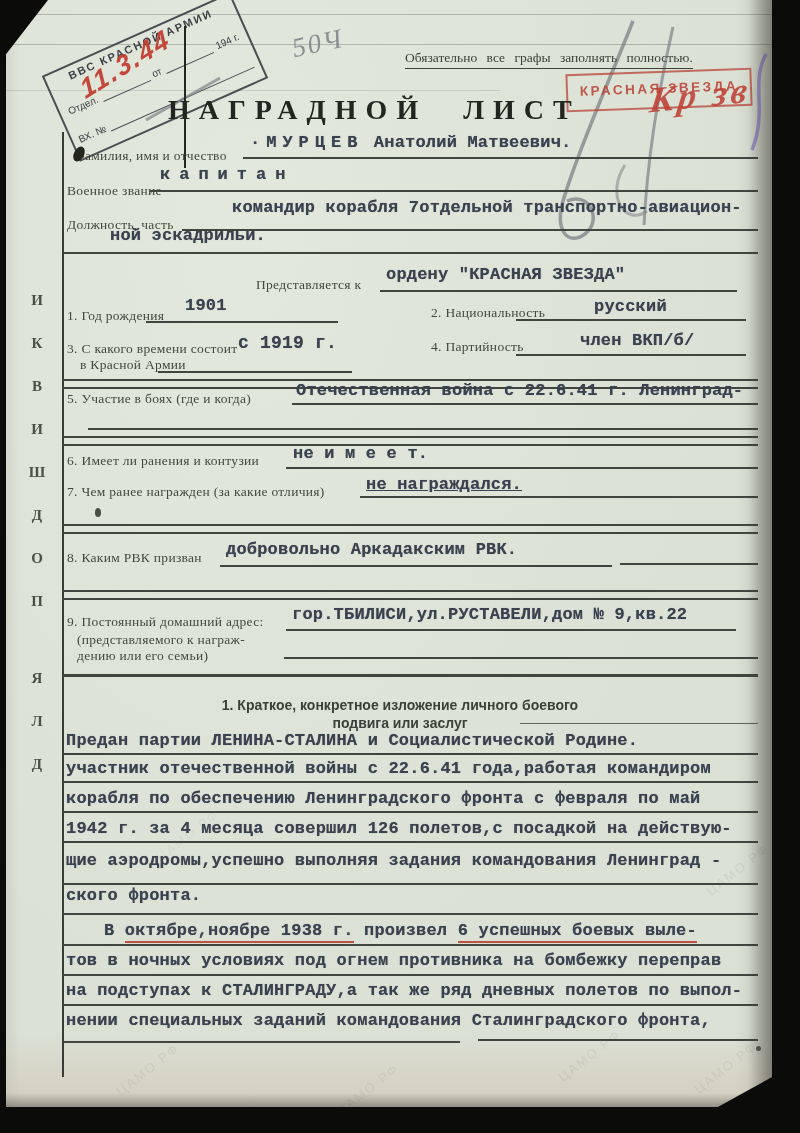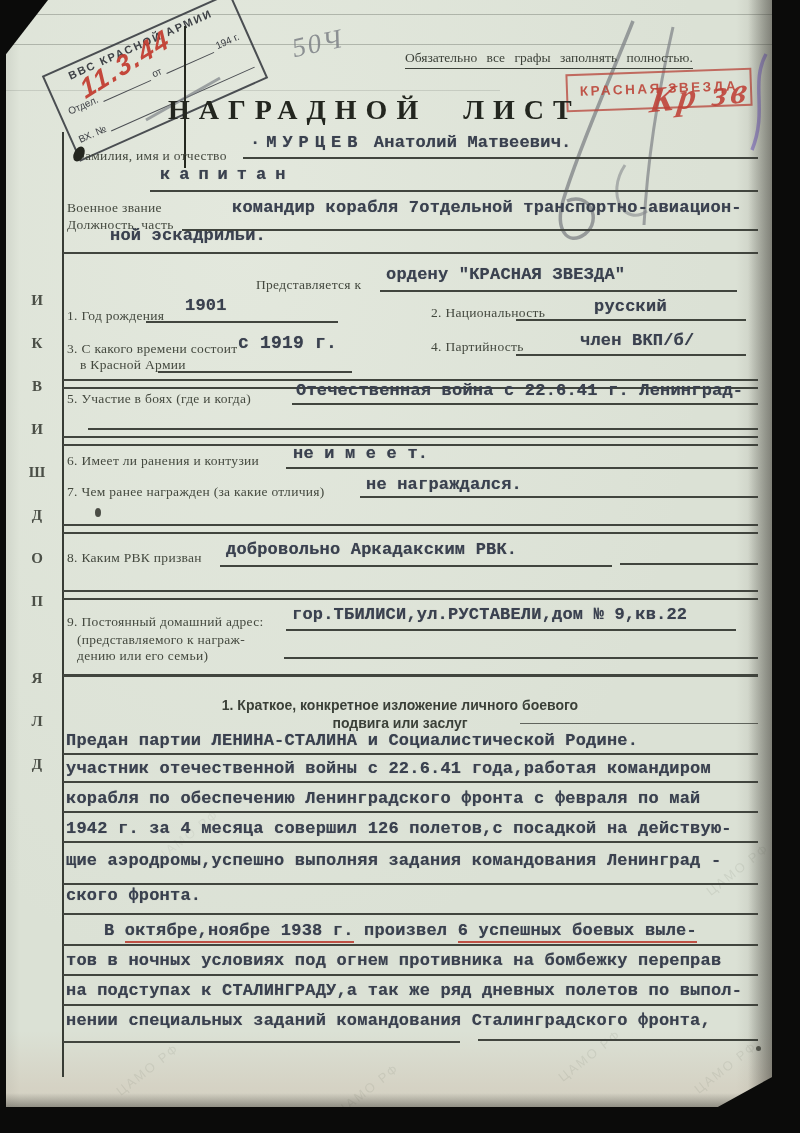--- a/index.html
+++ b/index.html
@@ -140,21 +140,21 @@
   <div class="vline" style="left:184px;top:26px;height:142px;background:#24271f;"></div>
 
   <div class="typed" style="left:250px;top:133px;">
     <span class="sp6">·МУРЦЕВ</span><span> Анатолий Матвеевич.</span>
   </div>
   <div class="rule" style="left:243px;top:157px;width:515px;"></div>
   <div class="lbl" style="left:74px;top:148px;">Фамилия, имя и отчество</div>
 
   <div class="typed sp9" style="left:160px;top:165px;">капитан</div>
   <div class="rule" style="left:150px;top:190px;width:608px;"></div>
-  <div class="lbl" style="left:67px;top:183px;margin-top:17px;">Военное звание</div>
+  <div class="lbl" style="left:67px;top:183px;">Военное звание</div>
 
   <div class="typed" style="left:196px;top:198px;margin-left:36px;">командир корабля  7отдельной  транспортно-авиацион-</div>
   <div class="lbl" style="left:67px;top:217px;">Должность, часть</div>
   <div class="rule" style="left:182px;top:229px;width:576px;"></div>
   <div class="typed" style="left:110px;top:226px;">ной эскадрильи.</div>
   <div class="rule" style="left:63px;top:252px;width:695px;"></div>
 
   <div class="lbl" style="left:256px;top:277px;">Представляется к</div>
   <div class="typed" style="left:386px;top:265px;">ордену "КРАСНАЯ ЗВЕЗДА"</div>
   <div class="rule" style="left:380px;top:290px;width:357px;"></div>
@@ -179,21 +179,21 @@
   <div class="typed" style="left:296px;top:381px;">Отечественная война с 22.6.41 г. Ленинград-</div>
   <div class="rule" style="left:292px;top:403px;width:466px;"></div>
   <div class="rule" style="left:88px;top:428px;width:670px;"></div>
   <div class="dbl" style="left:63px;top:436px;width:695px;"></div>
 
   <div class="lbl" style="left:67px;top:453px;">6. Имеет ли ранения и контузии</div>
   <div class="typed" style="left:293px;top:444px;">не  и м е е т.</div>
   <div class="rule" style="left:286px;top:467px;width:472px;"></div>
 
   <div class="lbl" style="left:67px;top:484px;">7. Чем ранее награжден (за какие отличия)</div>
-  <div class="typed" style="left:366px;top:475px;">не  награждался.</div>
+  <div class="typed" style="left:366px;top:475px;text-decoration:underline;">не  награждался.</div>
   <div class="rule" style="left:360px;top:496px;width:398px;"></div>
   <div class="dbl" style="left:63px;top:524px;width:695px;"></div>
 
   <div class="lbl" style="left:67px;top:550px;">8. Каким РВК призван</div>
   <div class="typed" style="left:226px;top:540px;">добровольно  Аркадакским  РВК.</div>
   <div class="rule" style="left:220px;top:565px;width:392px;"></div>
   <div class="rule" style="left:620px;top:563px;width:138px;"></div>
   <div class="dbl" style="left:63px;top:590px;width:695px;"></div>
 
   <div class="lbl" style="left:67px;top:614px;">9. Постоянный домашний адрес:</div>

